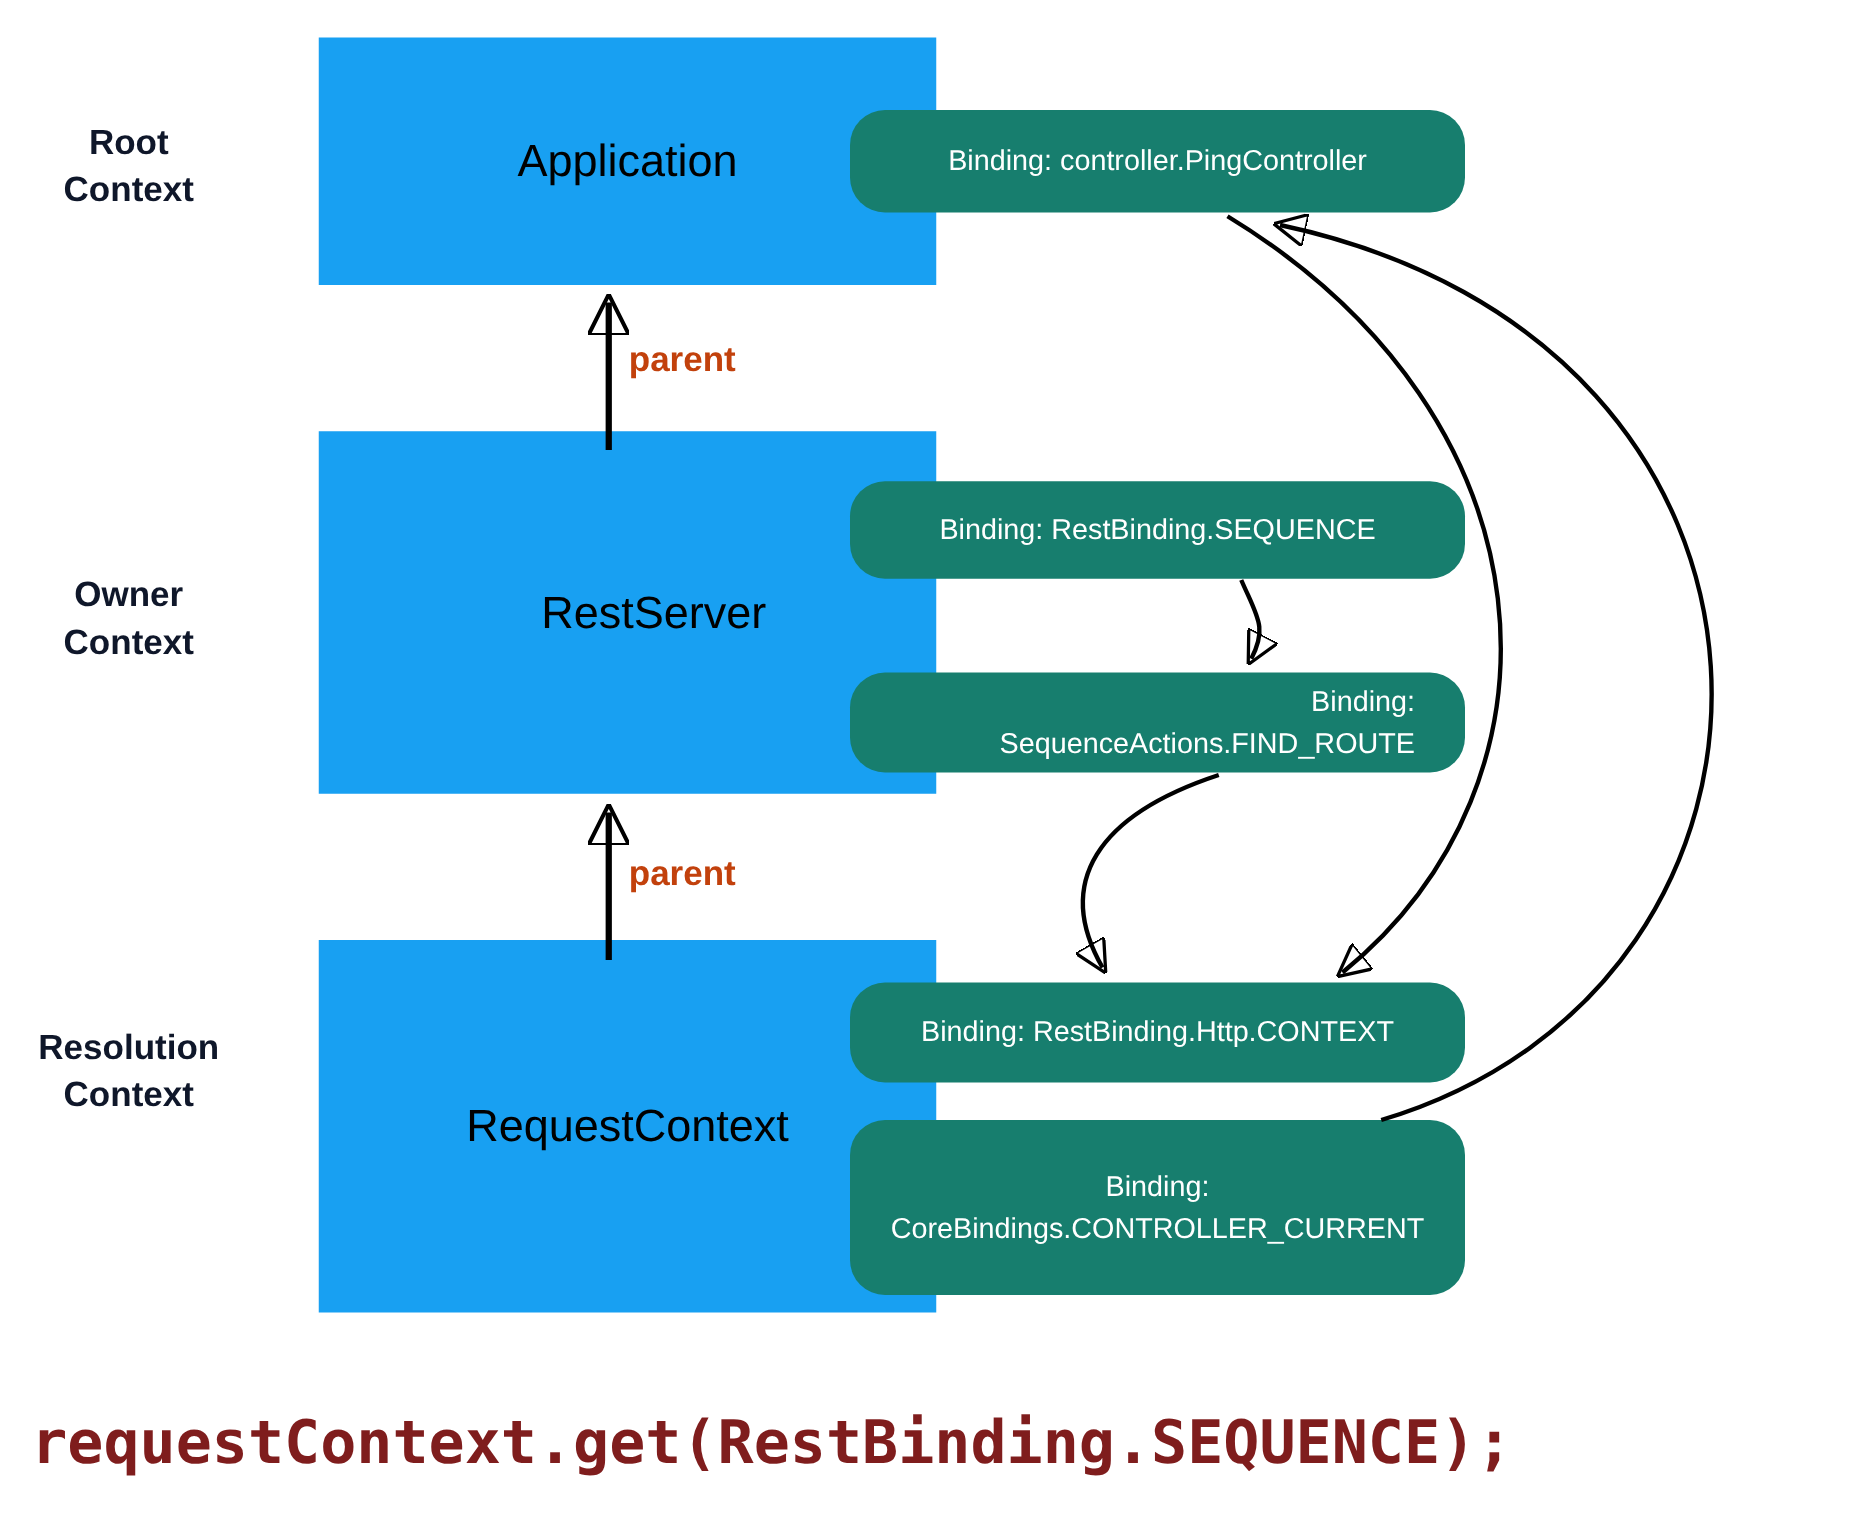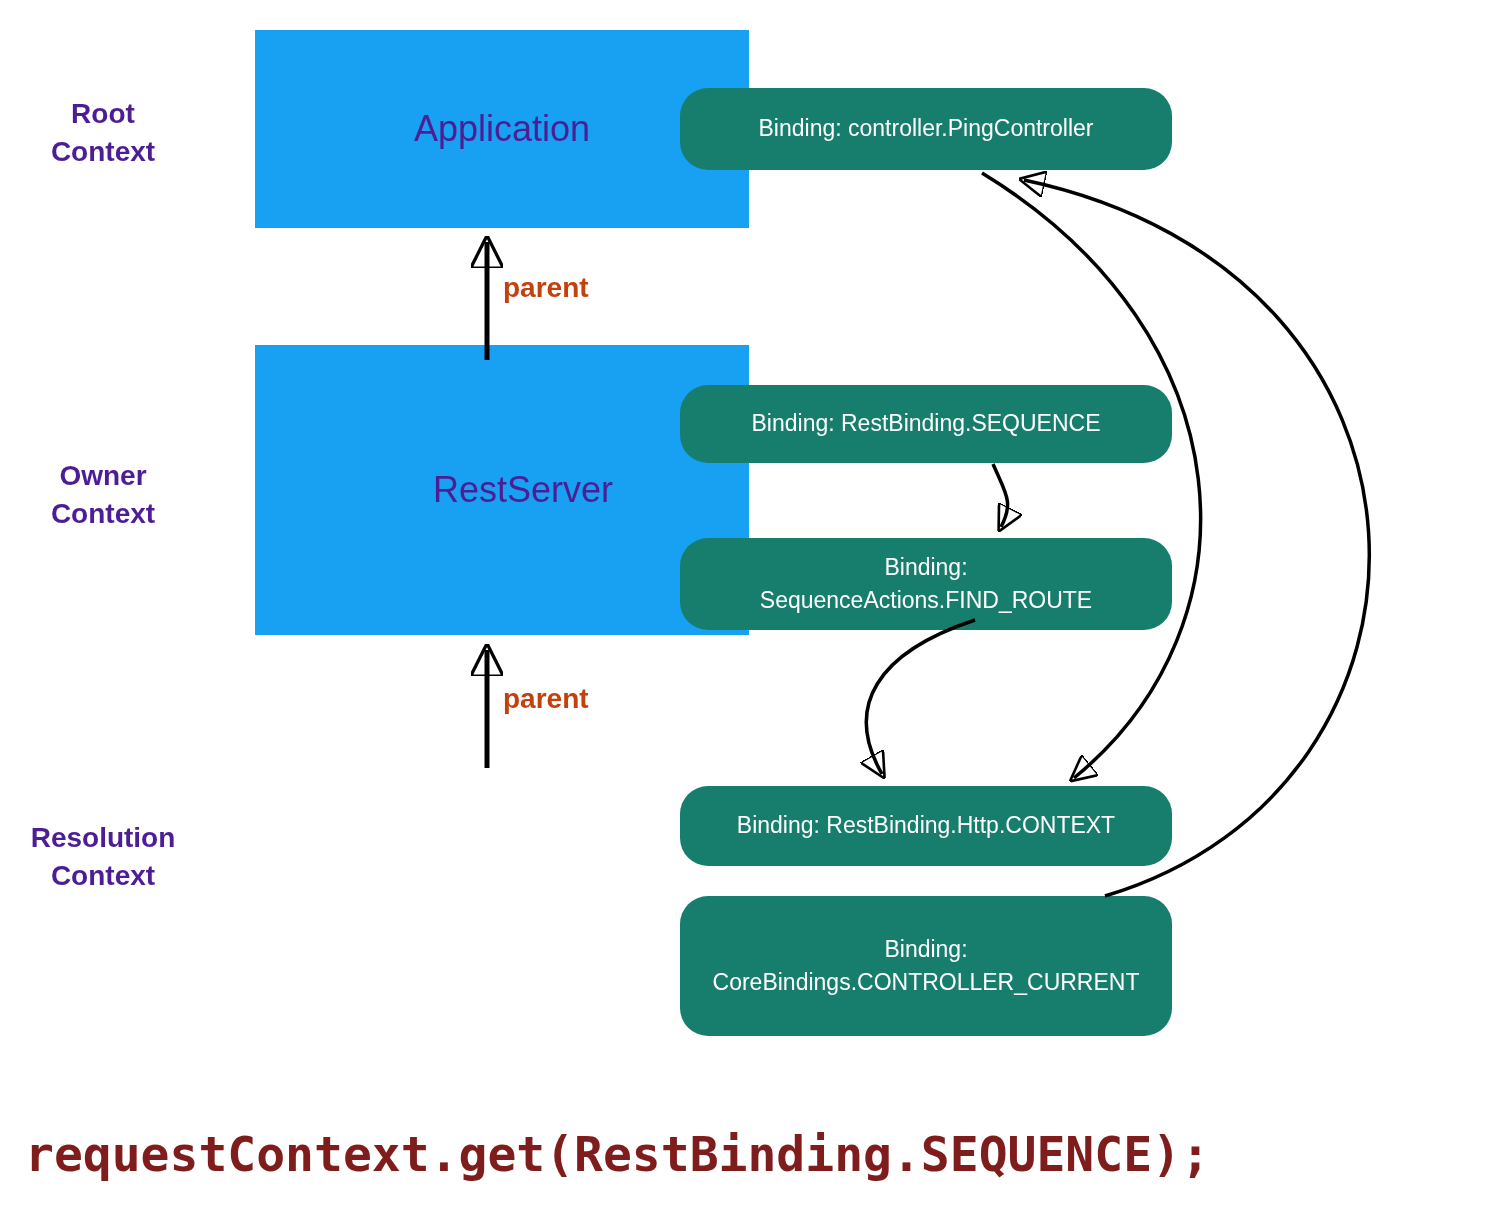--- a/index.html
+++ b/index.html
@@ -14,37 +14,37 @@
     position:relative;
     width:1486px;height:1220px;
     background:#ffffff;
     overflow:hidden;
   }
   
   .ctx-box{
     position:absolute;
     left:255px;width:494px;
     background:var(--box-blue);
-    color:#4c1d95;
+    color:#000000;
     display:flex;align-items:center;justify-content:center;
     font-size:36px;
     z-index:1;
   }
   .box-application{top:30px;height:198px;}
   .box-restserver{top:345px;height:290px;padding-left:42px;}
   .box-requestcontext{top:752px;height:298px;}
 
   
   .ctx-label{
     position:absolute;
     left:8px;width:190px;
     text-align:center;
     font-size:28px;
     font-weight:bold;
-    color:#4c1d95;
+    color:#0f172a;
     white-space:pre-line;
     line-height:1.35;
     z-index:2;
   }
   .lbl-root{top:95px;}
   .lbl-owner{top:457px;}
   .lbl-resolution{top:819px;}
 
   
   .pill{
@@ -55,21 +55,21 @@
     border-radius:28px;
     display:flex;align-items:center;justify-content:center;
     text-align:center;
     font-size:23px;
     line-height:1.45;
     padding:8px 40px;
     z-index:3;
   }
   .pill-ping{top:88px;height:82px;}
   .pill-sequence{top:385px;height:78px;}
-  .pill-findroute{top:538px;height:92px;}
+  .pill-findroute{top:538px;height:80px;text-align:right;}
   .pill-httpcontext{top:786px;height:80px;}
   .pill-controllercurrent{top:896px;height:140px;}
 
   
   .parent-label{
     position:absolute;
     font-size:28px;
     font-weight:bold;
     color:#c2410c;
     z-index:4;
@@ -114,20 +114,23 @@
 Context</div>
   <div class="ctx-label lbl-resolution">Resolution
 Context</div>
 
   <div class="ctx-box box-application">
     <span>Application</span>
   </div>
   <div class="ctx-box box-restserver">
     <span>RestServer</span>
   </div>
+  <div class="ctx-box box-requestcontext">
+    <span>RequestContext</span>
+  </div>
 
   <div class="pill pill-ping">
     <span>Binding: controller.PingController</span>
   </div>
   <div class="pill pill-sequence">
     <span>Binding: RestBinding.SEQUENCE</span>
   </div>
   <div class="pill pill-findroute">
     <span>Binding: SequenceActions.FIND_ROUTE</span>
   </div>

